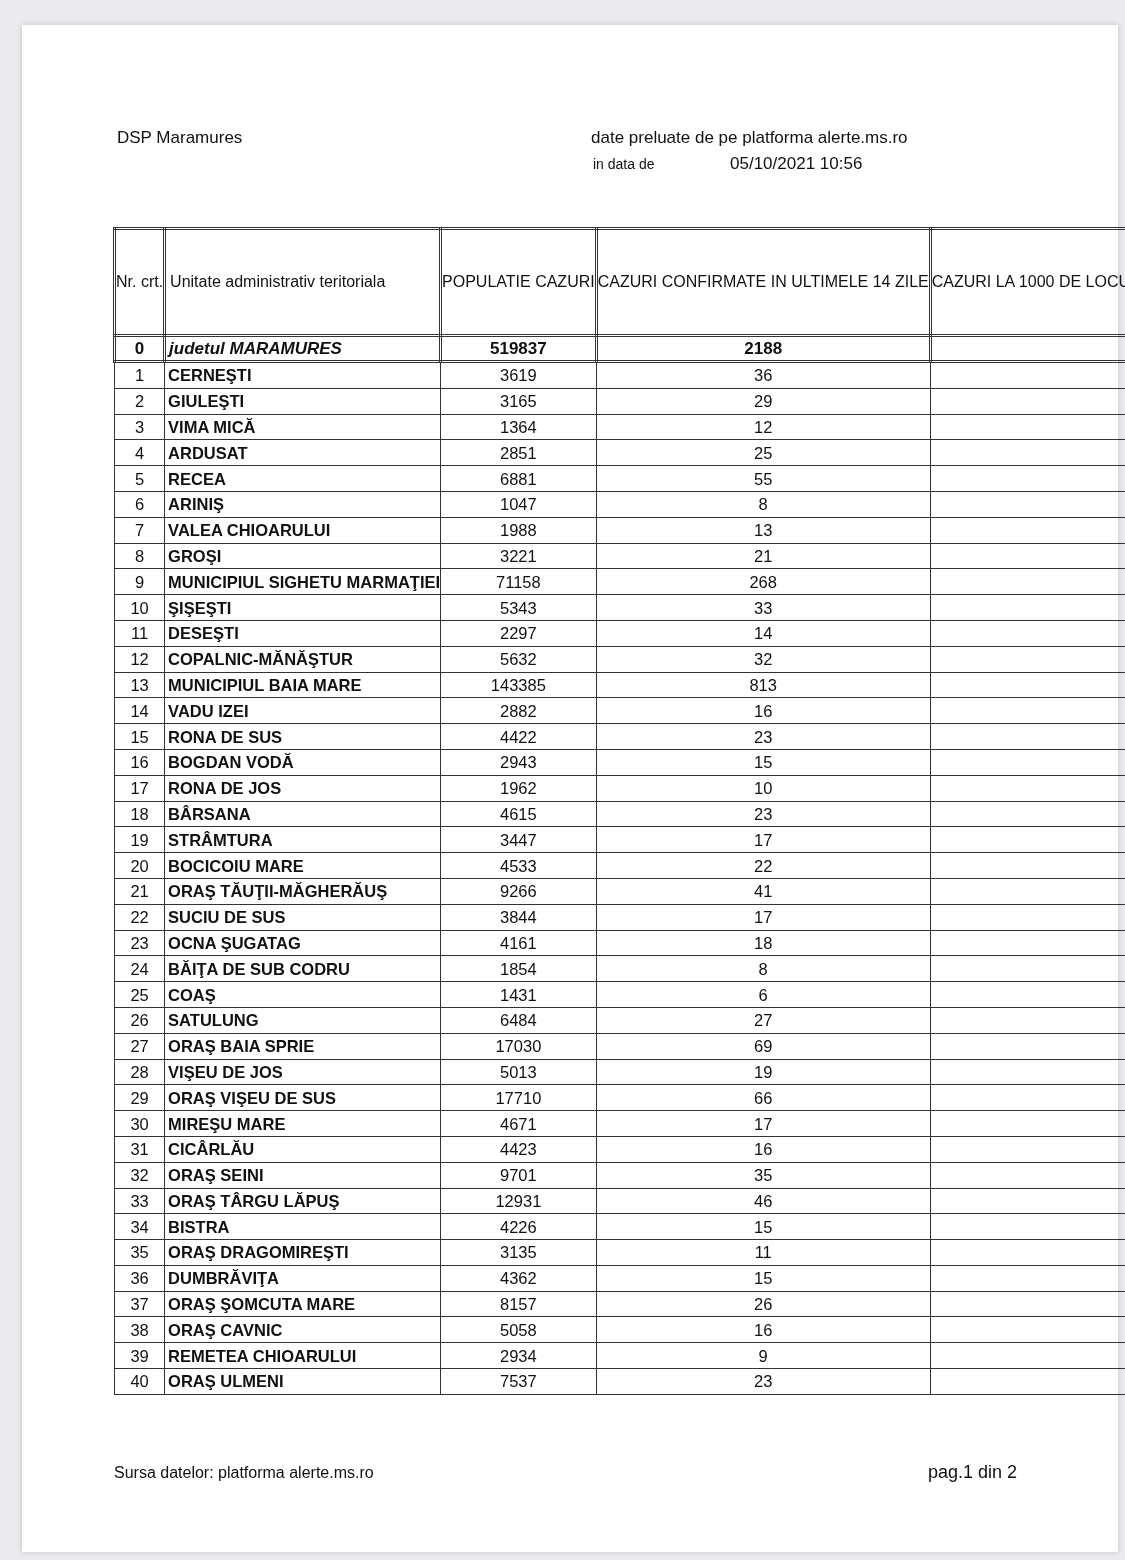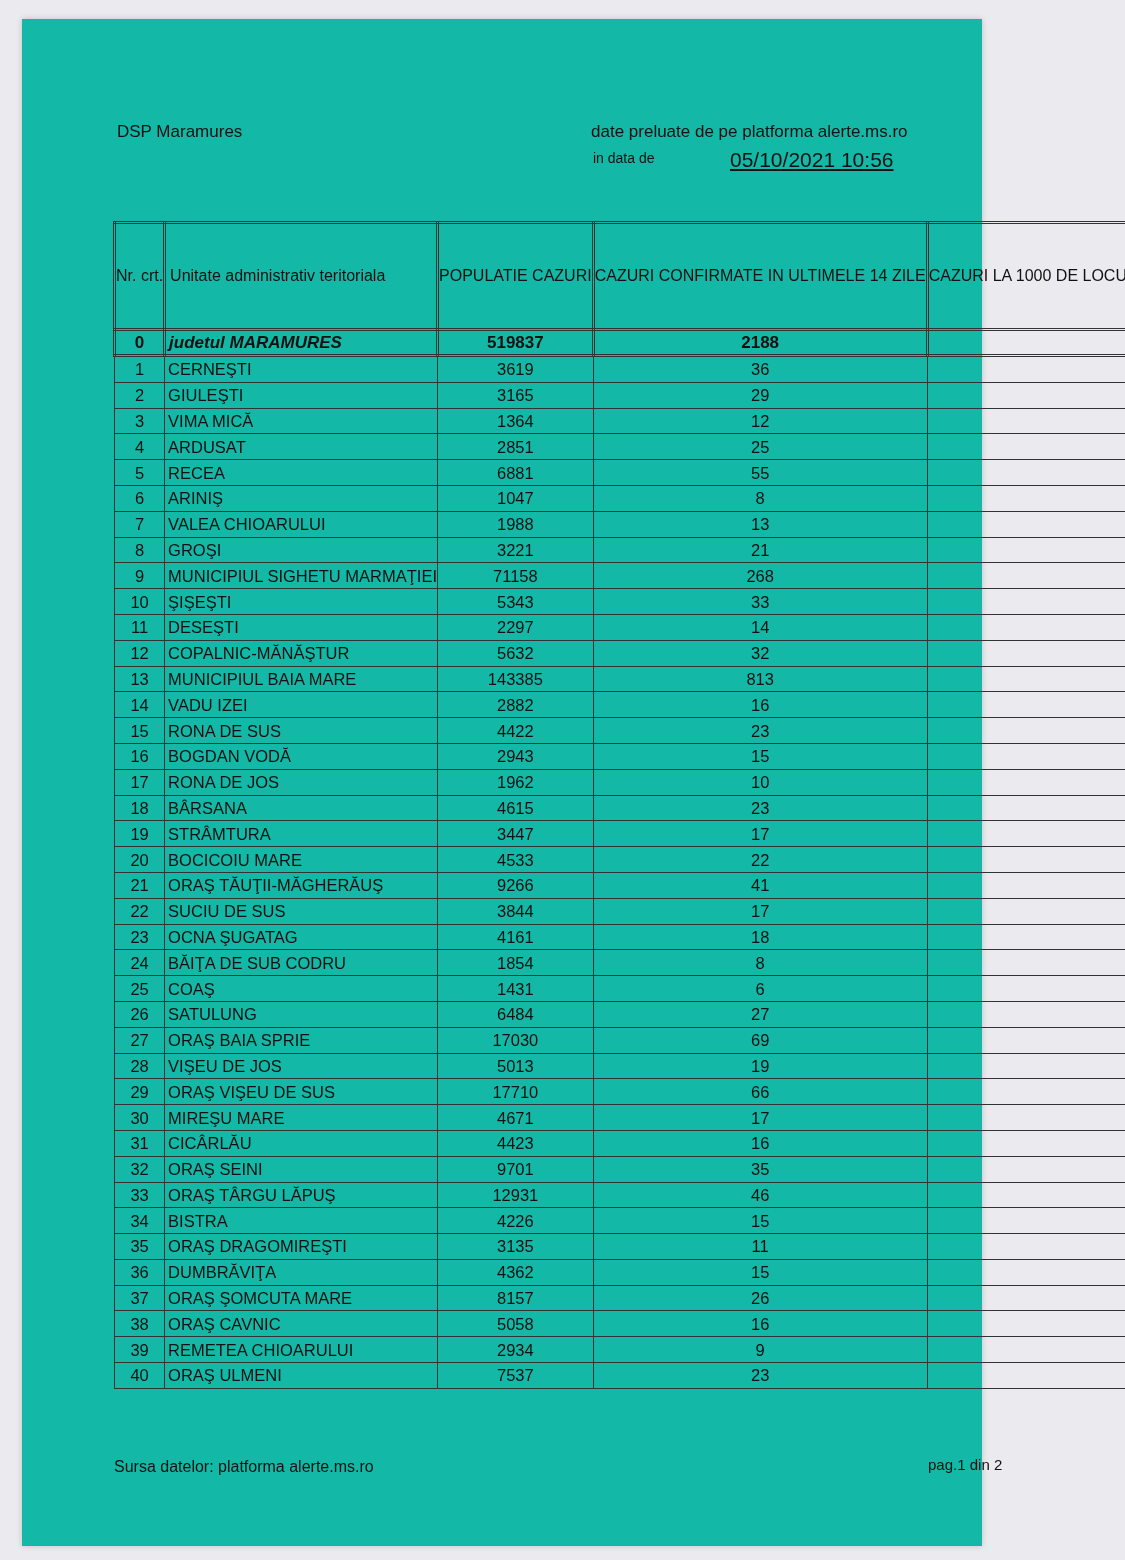--- a/index.html
+++ b/index.html
@@ -6,30 +6,30 @@
     body {
       width: 1125px; height: 1560px;
       background: #ebebef;
       position: relative;
       overflow: hidden;
       font-family: "Liberation Sans", sans-serif;
       color: #111;
     }
     .page {
       position: absolute;
-      left: 22px; top: 19px;
-      width: 960px; height: 1527px;
-      background: #14b8a6;
+      left: 22px; top: 25px;
+      width: 1096px; height: 1527px;
+      background: #ffffff;
       box-shadow: 0 0 6px rgba(0,0,0,0.18);
     }
     .abs { position: absolute; white-space: nowrap; }
     .hdr-left { left: 95px; top: 103px; font-size: 17px; }
     .hdr-right { left: 525px; top: 103px; font-size: 17px; margin-left: 44px; }
     .hdr-date-label { left: 571px; top: 131px; font-size: 14px; }
-    .hdr-date-value { left: 708px; top: 129px; font-size: 21px; text-decoration: underline; }
+    .hdr-date-value { left: 708px; top: 129px; font-size: 17px; }
 
     table.data {
       position: absolute;
       left: 91px; top: 202px;
       border-collapse: collapse;
       font-size: 16.5px;
       table-layout: fixed;
     }
     table.data td, table.data th {
       border: 1px solid #333;
@@ -60,24 +60,24 @@
       font-size: 17px;
       text-align: center;
       border: 3px double #333;
     }
     tr.total td.name { text-align: left; padding-left: 3px; font-style: italic; }
     tbody.rows td {
       height: 24.8px;
       text-align: center;
       line-height: 24px;
     }
-    tbody.rows td.name { text-align: left; padding-left: 3px; }
+    tbody.rows td.name { text-align: left; padding-left: 3px; font-weight: bold; }
 
     .footer-left { left: 92px; top: 1439px; font-size: 16px; }
-    .footer-right { left: 906px; top: 1437px; font-size: 15px; }
+    .footer-right { left: 906px; top: 1437px; font-size: 18px; }
   </style>
 </head>
 <body>
 
 <div class="page">
   <div class="abs hdr-left">DSP Maramures</div>
   <div class="abs hdr-right">date preluate de pe platforma alerte.ms.ro</div>
   <div class="abs hdr-date-label">in data de</div>
   <div class="abs hdr-date-value">05/10/2021 10:56</div>
 

